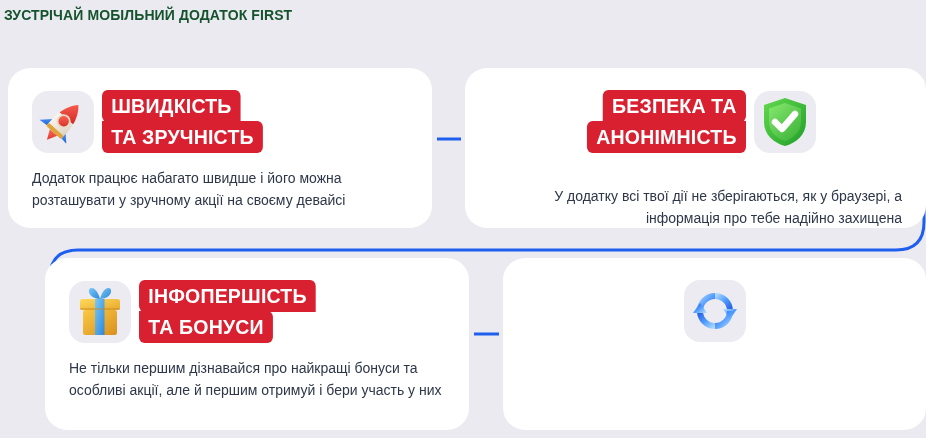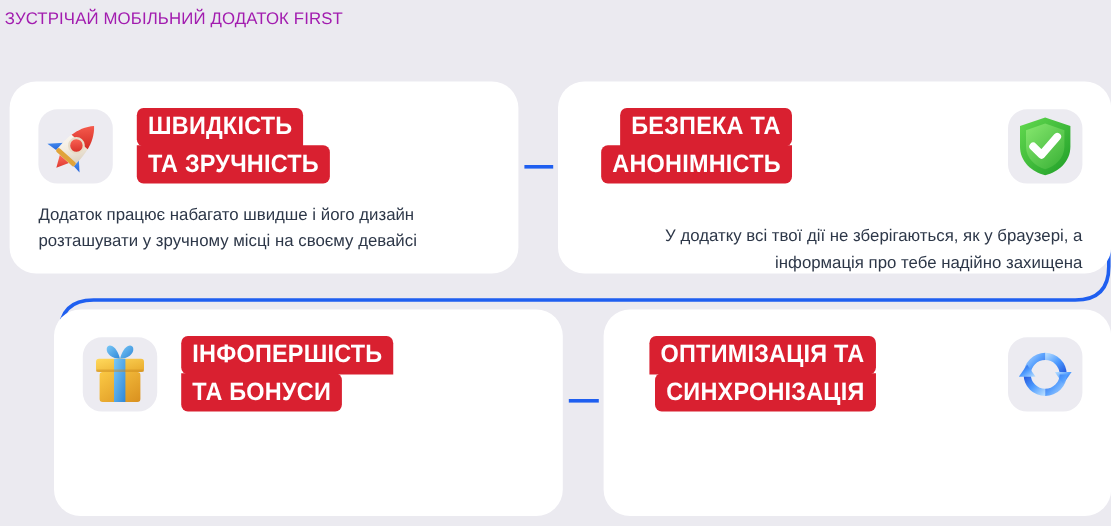--- a/index.html
+++ b/index.html
@@ -15,23 +15,23 @@
     overflow: hidden;
     position: relative;
   }
 
   
   .header {
     padding: 6px 0 0 4px;
   }
   .header-title {
     font-size: 14px;
-    font-weight: normal;
+    font-weight: bold;
     letter-spacing: 0.1px;
-    color: #a21caf;
+    color: #14532d;
     line-height: 18px;
     margin: 0 0 5px 0;
   }
   .header-sub {
     font-size: 14.5px;
     font-weight: normal;
     color: #2d3748;
     line-height: 19px;
     margin: 0;
   }
@@ -57,24 +57,24 @@
   
   .card-1 { left: 8px;   top: 6px;   width: 424px; height: 160px; }
   .card-2 { left: 465px; top: 6px;   width: 461px; height: 160px; }
   .card-3 { left: 45px;  top: 196px; width: 424px; height: 172px; }
   .card-4 { left: 503px; top: 196px; width: 423px; height: 172px; }
 
   
   .card-head {
     display: flex;
     align-items: center;
-    gap: 20px;
+    gap: 8px;
     min-height: 62px;
   }
-  .card.align-right .card-head { justify-content: space-between; }
+  .card.align-right .card-head { justify-content: center; }
   .card.align-right .card-body { text-align: right; margin-top: 32px; }
 
   .icon-tile {
     width: 62px;
     height: 62px;
     flex: 0 0 62px;
     border-radius: 16px;
     background: #ecebf1;
     display: flex;
     align-items: center;
@@ -195,21 +195,21 @@
 
             <rect x="16" y="36" width="20" height="4" rx="1.4" fill="#e0a33a"></rect>
           </g>
         </svg>
       </span>
       <span class="badge">
         <span class="badge-line l1">ШВИДКІСТЬ</span>
         <span class="badge-line l2">ТА ЗРУЧНІСТЬ</span>
       </span>
     </div>
-    <div class="card-body">Додаток працює набагато швидше і його дизайн розташувати у зручному місці на своєму девайсі</div>
+    <div class="card-body">Додаток працює набагато швидше і його можна розташувати у зручному акції на своєму девайсі</div>
   </div>
 
   <div class="card card-2 align-right">
     <div class="card-head">
       <span class="badge">
         <span class="badge-line l1">БЕЗПЕКА ТА</span>
         <span class="badge-line l2">АНОНІМНІСТЬ</span>
       </span>
       <span class="icon-tile">
         <svg width="50" height="52" viewBox="0 0 50 52">
@@ -261,28 +261,25 @@
           <rect x="21" y="14" width="9.5" height="36" fill="url(#gfRib)"></rect>
 
           <rect x="6" y="23" width="40" height="2" rx="1" fill="#c9871b" opacity="0.45"></rect>
         </svg>
       </span>
       <span class="badge">
         <span class="badge-line l1">ІНФОПЕРШІСТЬ</span>
         <span class="badge-line l2">ТА БОНУСИ</span>
       </span>
     </div>
+    <div class="card-body">Не тільки першим дізнавайся про найкращі бонуси та особливі акції, але й першим отримуй і бери участь у них</div>
   </div>
 
   <div class="card card-4 align-right">
     <div class="card-head">
-      <span class="badge">
-        <span class="badge-line l1">ОПТИМІЗАЦІЯ ТА</span>
-        <span class="badge-line l2">СИНХРОНІЗАЦІЯ</span>
-      </span>
       <span class="icon-tile">
         <svg width="52" height="52" viewBox="0 0 52 52">
           <defs>
             <linearGradient id="syA" x1="0" y1="0" x2="1" y2="1">
               <stop offset="0" stop-color="#bfe2ff"></stop>
               <stop offset="0.5" stop-color="#4d9bff"></stop>
               <stop offset="1" stop-color="#1f4fd8"></stop>
             </linearGradient>
             <linearGradient id="syB" x1="1" y1="1" x2="0" y2="0">
               <stop offset="0" stop-color="#bfe2ff"></stop>

